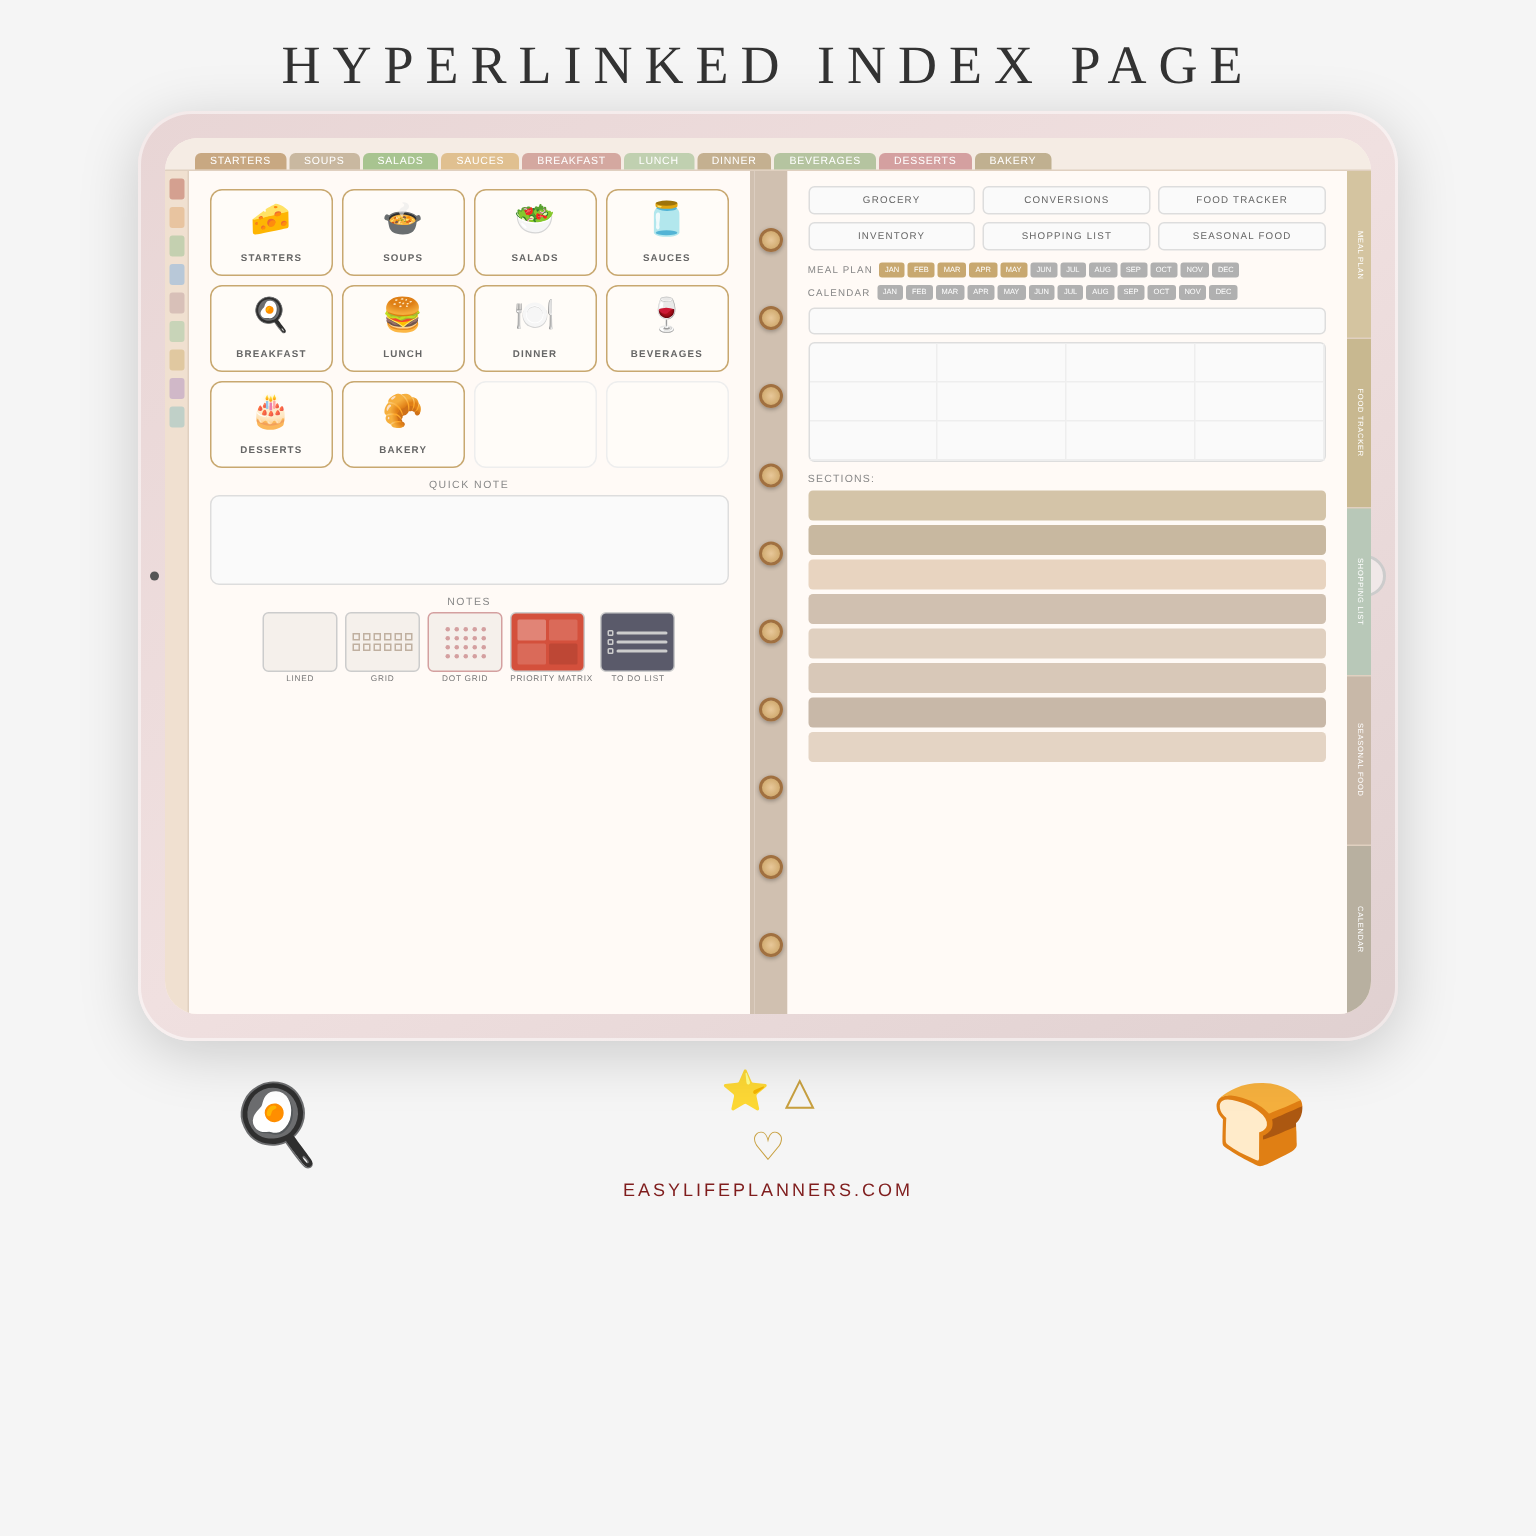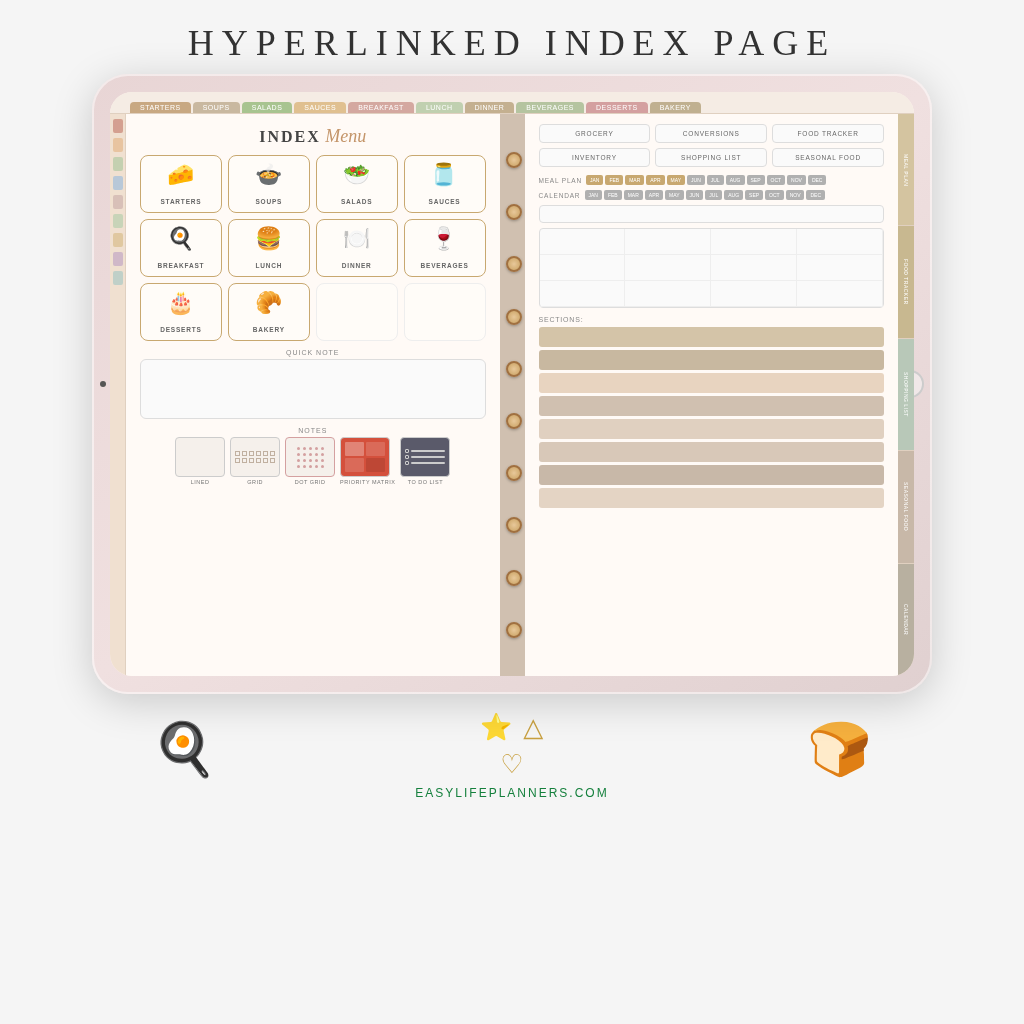--- a/index.html
+++ b/index.html
@@ -385,21 +385,21 @@
 
     .middle-icons-row {
       display: flex;
       gap: 10px;
       font-size: 28px;
     }
 
     .website-label {
       font-size: 12px;
       letter-spacing: 2px;
-      color: #15803d;
+      color: #7f1d1d;
       text-align: center;
       margin-top: 6px;
     }
 
     
     .lines-pattern {
       display: flex;
       flex-direction: column;
       gap: 4px;
       padding: 4px;
@@ -495,24 +495,20 @@
         <div style="width:10px;height:14px;background:#b8c8d8;border-radius:2px;margin:1px 0;"></div>
         <div style="width:10px;height:14px;background:#d8c0b8;border-radius:2px;margin:1px 0;"></div>
         <div style="width:10px;height:14px;background:#c8d4b8;border-radius:2px;margin:1px 0;"></div>
         <div style="width:10px;height:14px;background:#e0c8a0;border-radius:2px;margin:1px 0;"></div>
         <div style="width:10px;height:14px;background:#d0b8c8;border-radius:2px;margin:1px 0;"></div>
         <div style="width:10px;height:14px;background:#c0d0c8;border-radius:2px;margin:1px 0;"></div>
       </div>
 
       <div class="left-page">
 
-        <div class="index-title">
-          <span class="index-word">INDEX</span>
-          <span class="menu-word">Menu</span>
-        </div>
 
         <div class="food-grid">
 
           <div class="food-item">
             <span class="food-emoji">🧀</span>
             <span class="food-label">STARTERS</span>
           </div>
           <div class="food-item">
             <span class="food-emoji">🍲</span>
             <span class="food-label">SOUPS</span>

